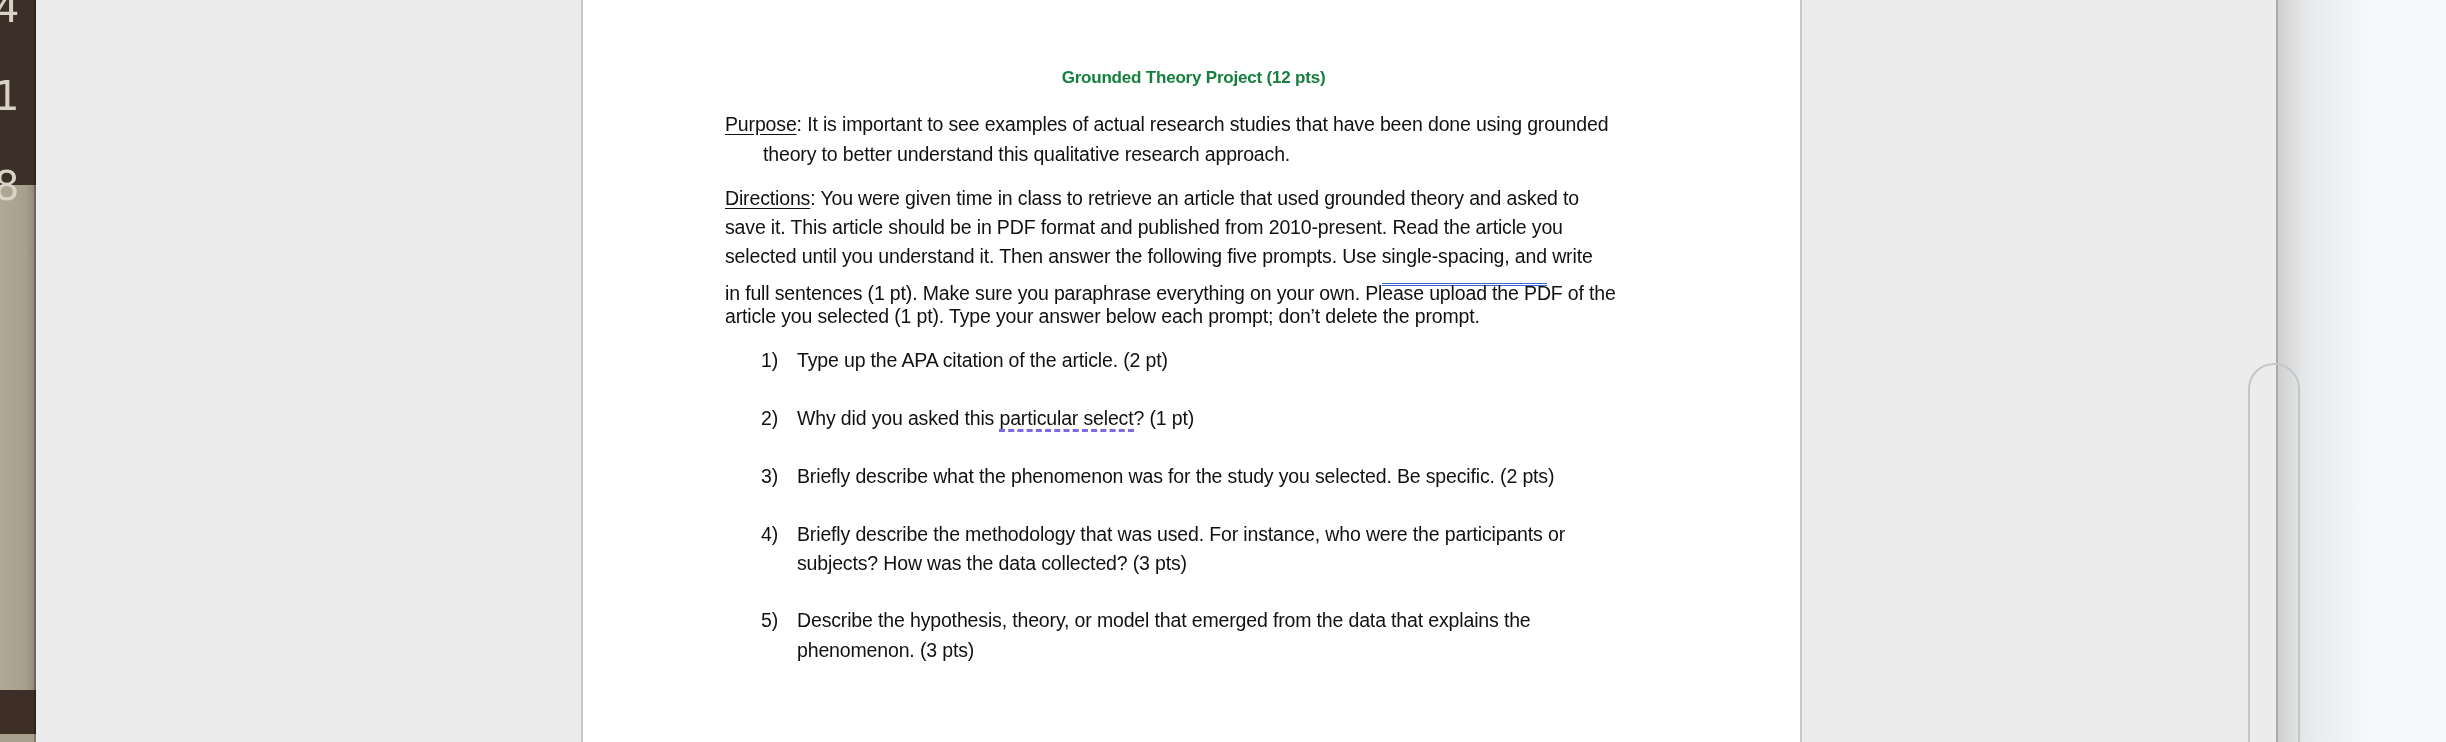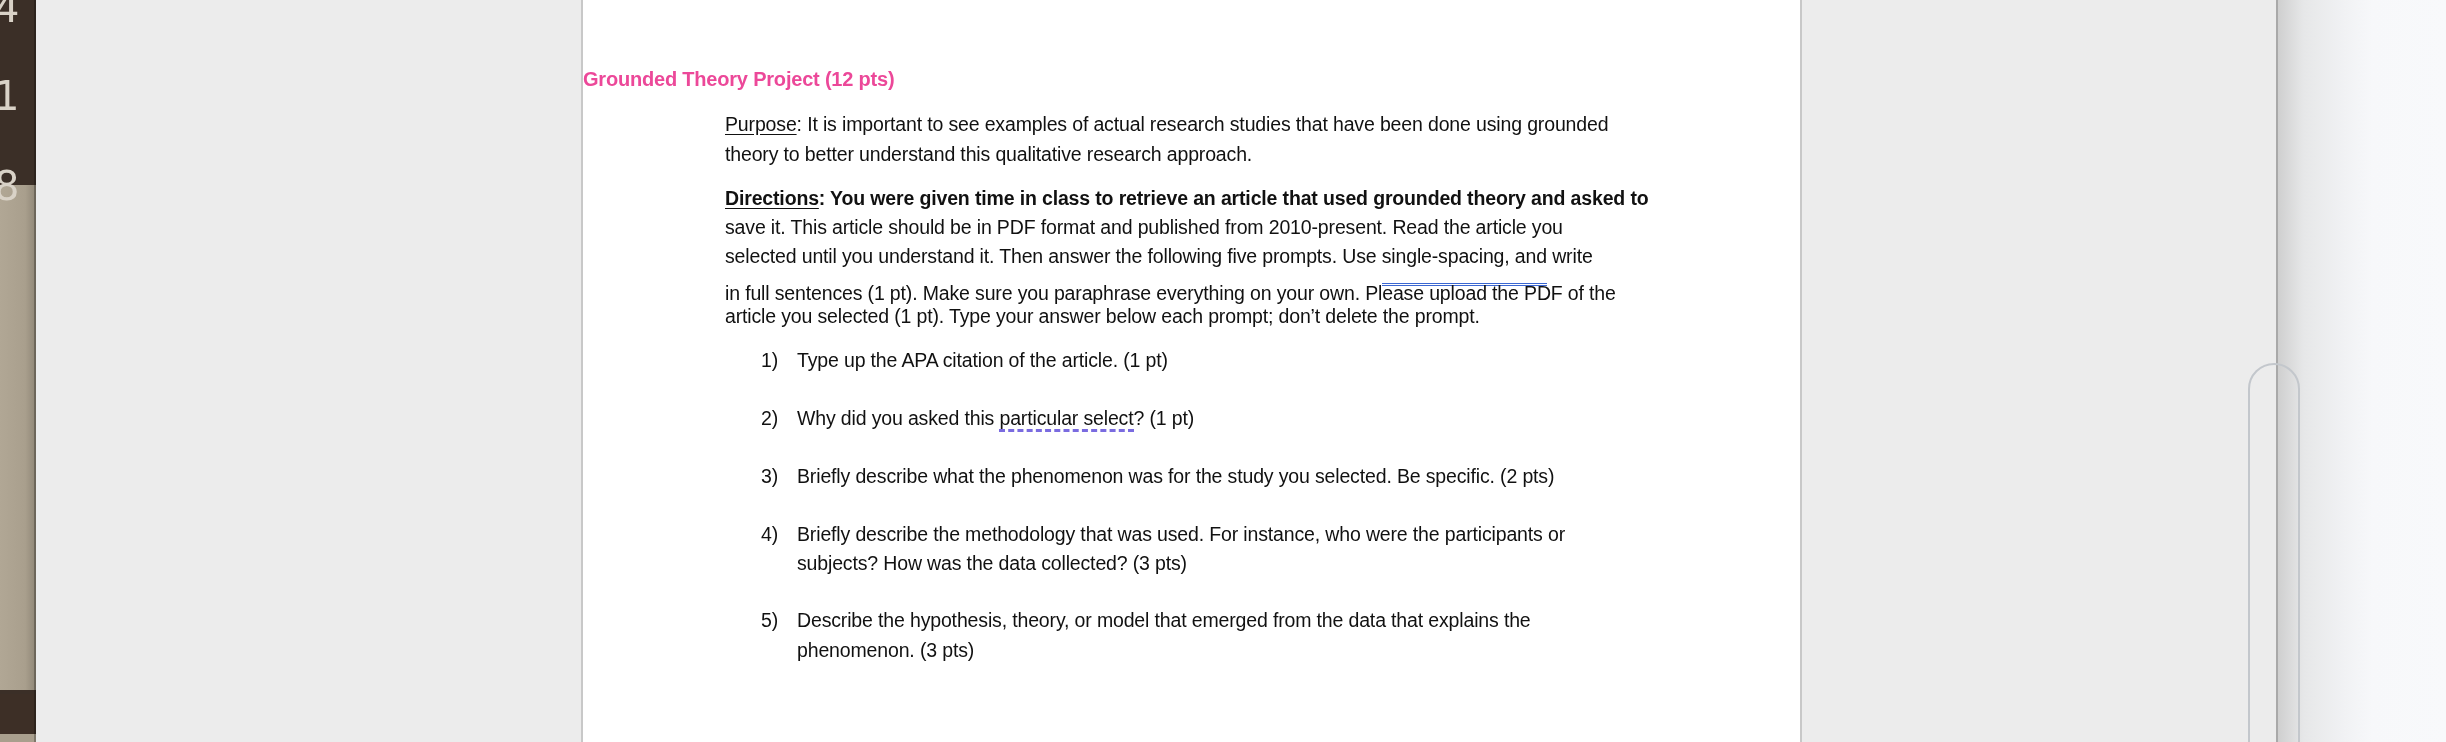--- a/index.html
+++ b/index.html
@@ -80,24 +80,24 @@
     color: #111111;
     font-family: "Liberation Sans", sans-serif;
     font-size: 19.5px;
     white-space: nowrap;
     letter-spacing: -0.15px;
   }
   .doc-title {
     position: absolute;
     left: 0; width: 1221px;
     top: 68px;
-    text-align: left;
+    text-align: center;
     font-weight: bold;
-    font-size: 20px;
-    color: #ec4899;
+    font-size: 17px;
+    color: #15803d;
     font-family: "Liberation Sans", sans-serif;
     letter-spacing: -0.2px;
   }
   .line {
     position: absolute;
     left: 142px;
     height: 30px;
     line-height: 30px;
   }
   .u { text-decoration: underline; text-underline-offset: 3px; }
@@ -153,35 +153,35 @@
   <div class="edge"></div>
 </div>
 
 <div class="canvas">
   <div class="page">
 
     <div class="doc-title">Grounded Theory Project (12 pts)</div>
 
     <div class="doc-text">
       <div class="line" style="top:109px;"><span class="u">Purpose</span><span>: It is important to see examples of actual research studies that have been done using grounded</span></div>
-      <div class="line" style="top:139px;">theory to better understand this qualitative research approach.</div>
+      <div class="line" style="top:139px;margin-left:38px;">theory to better understand this qualitative research approach.</div>
     </div>
 
     <div class="doc-text">
-      <div class="line" style="top:183px;font-weight:bold;"><span class="u">Directions</span><span>: You were given time in class to retrieve an article that used grounded theory and asked to</span></div>
+      <div class="line" style="top:183px;"><span class="u">Directions</span><span>: You were given time in class to retrieve an article that used grounded theory and asked to</span></div>
       <div class="line" style="top:212px;">save it. This article should be in PDF format and published from 2010-present. Read the article you</div>
       <div class="line" style="top:241px;"><span>selected until you understand it. Then answer the following five prompts. Use </span><span class="grammar-flag">single-spacing, and</span><span> write</span></div>
       <div class="line" style="top:278px;">in full sentences (1 pt). Make sure you paraphrase everything on your own. Please upload the PDF of the</div>
       <div class="line" style="top:301px;">article you selected (1 pt). Type your answer below each prompt; don’t delete the prompt.</div>
     </div>
 
     <div class="doc-text">
 
       <div class="li-num" style="top:345px;">1)</div>
-      <div class="li-text" style="top:345px;">Type up the APA citation of the article. (1 pt)</div>
+      <div class="li-text" style="top:345px;">Type up the APA citation of the article. (2 pt)</div>
 
       <div class="li-num" style="top:403px;">2)</div>
       <div class="li-text" style="top:403px;"><span>Why did you asked this </span><span class="style-flag">particular select</span><span>?  (1 pt)</span></div>
 
       <div class="li-num" style="top:461px;">3)</div>
       <div class="li-text" style="top:461px;">Briefly describe what the phenomenon was for the study you selected. Be specific. (2 pts)</div>
 
       <div class="li-num" style="top:519px;">4)</div>
       <div class="li-text" style="top:519px;">Briefly describe the methodology that was used. For instance, who were the participants or</div>
       <div class="li-text" style="top:548px;">subjects? How was the data collected? (3 pts)</div>

